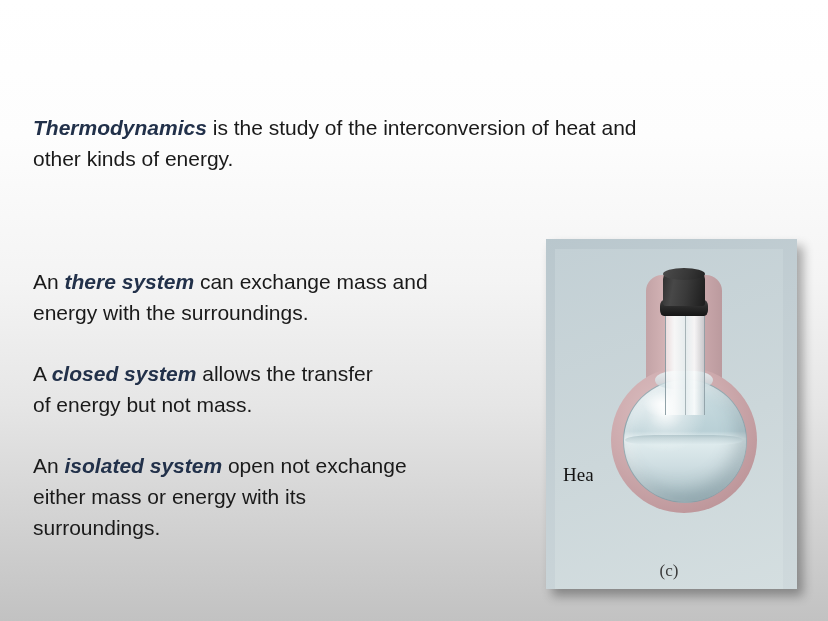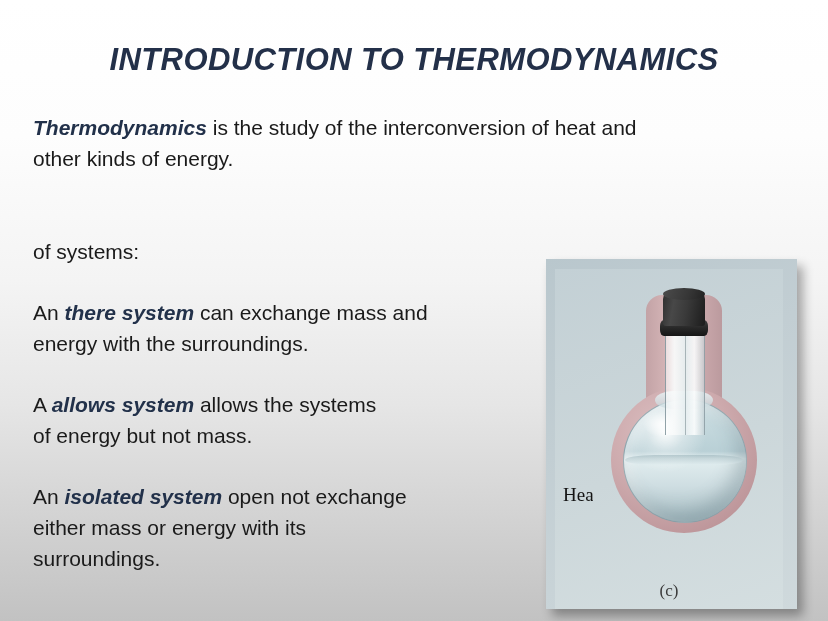--- a/index.html
+++ b/index.html
@@ -78,21 +78,20 @@
 
   
   #figure-panel {
     position: absolute;
     left: 546px;
     top: 239px;
     width: 251px;
     height: 350px;
     background: linear-gradient(150deg, #b9c7cd 0%, #c2ced3 40%, #cfd9dc 100%);
     box-shadow: 6px 7px 10px rgba(0,0,0,0.33);
-    margin-top: 20px;
   }
   #figure-inner {
     position: absolute;
     left: 9px;
     top: 10px;
     right: 14px;
     bottom: 0px;
     background: linear-gradient(160deg, #c3d0d5 0%, #ccd7da 55%, #d4dee0 100%);
   }
 
@@ -248,37 +247,36 @@
     height: 18px;
     background: linear-gradient(180deg, rgba(232,242,244,0.9), rgba(196,214,219,0.65));
     border-radius: 50% / 80%;
   }
 </style>
 </head>
 <body>
 
 <div id="slide">
 
-  <div id="title">INTRODUCTION TO THERMODYNAMICS</div>
 
   <div id="body-text">
 
     <p class="para full"><span class="term">Thermodynamics</span><span> is the study of the interconversion of heat and</span><span class="lastline">other kinds of energy.</span></p>
 
     <div class="spacer-a"></div>
 
-    <p class="para"><br><span>of systems:</span></p>
+    <p class="para"><br></p>
 
     <div class="spacer-b"></div>
 
     <p class="para"><span>An </span><span class="term">there system</span><span> can exchange mass and</span><br><span>energy with the surroundings.</span></p>
 
     <div class="spacer-b"></div>
 
-    <p class="para"><span>A </span><span class="term">allows system</span><span> allows the systems</span><br><span>of energy but not mass.</span></p>
+    <p class="para"><span>A </span><span class="term">closed system</span><span> allows the transfer</span><br><span>of energy but not mass.</span></p>
 
     <div class="spacer-b"></div>
 
     <p class="para"><span>An </span><span class="term">isolated system</span><span> open not exchange</span><br><span>either mass or energy with its</span><br><span>surroundings.</span></p>
 
   </div>
 
   <div id="figure-panel">
     <div id="figure-inner">
 

